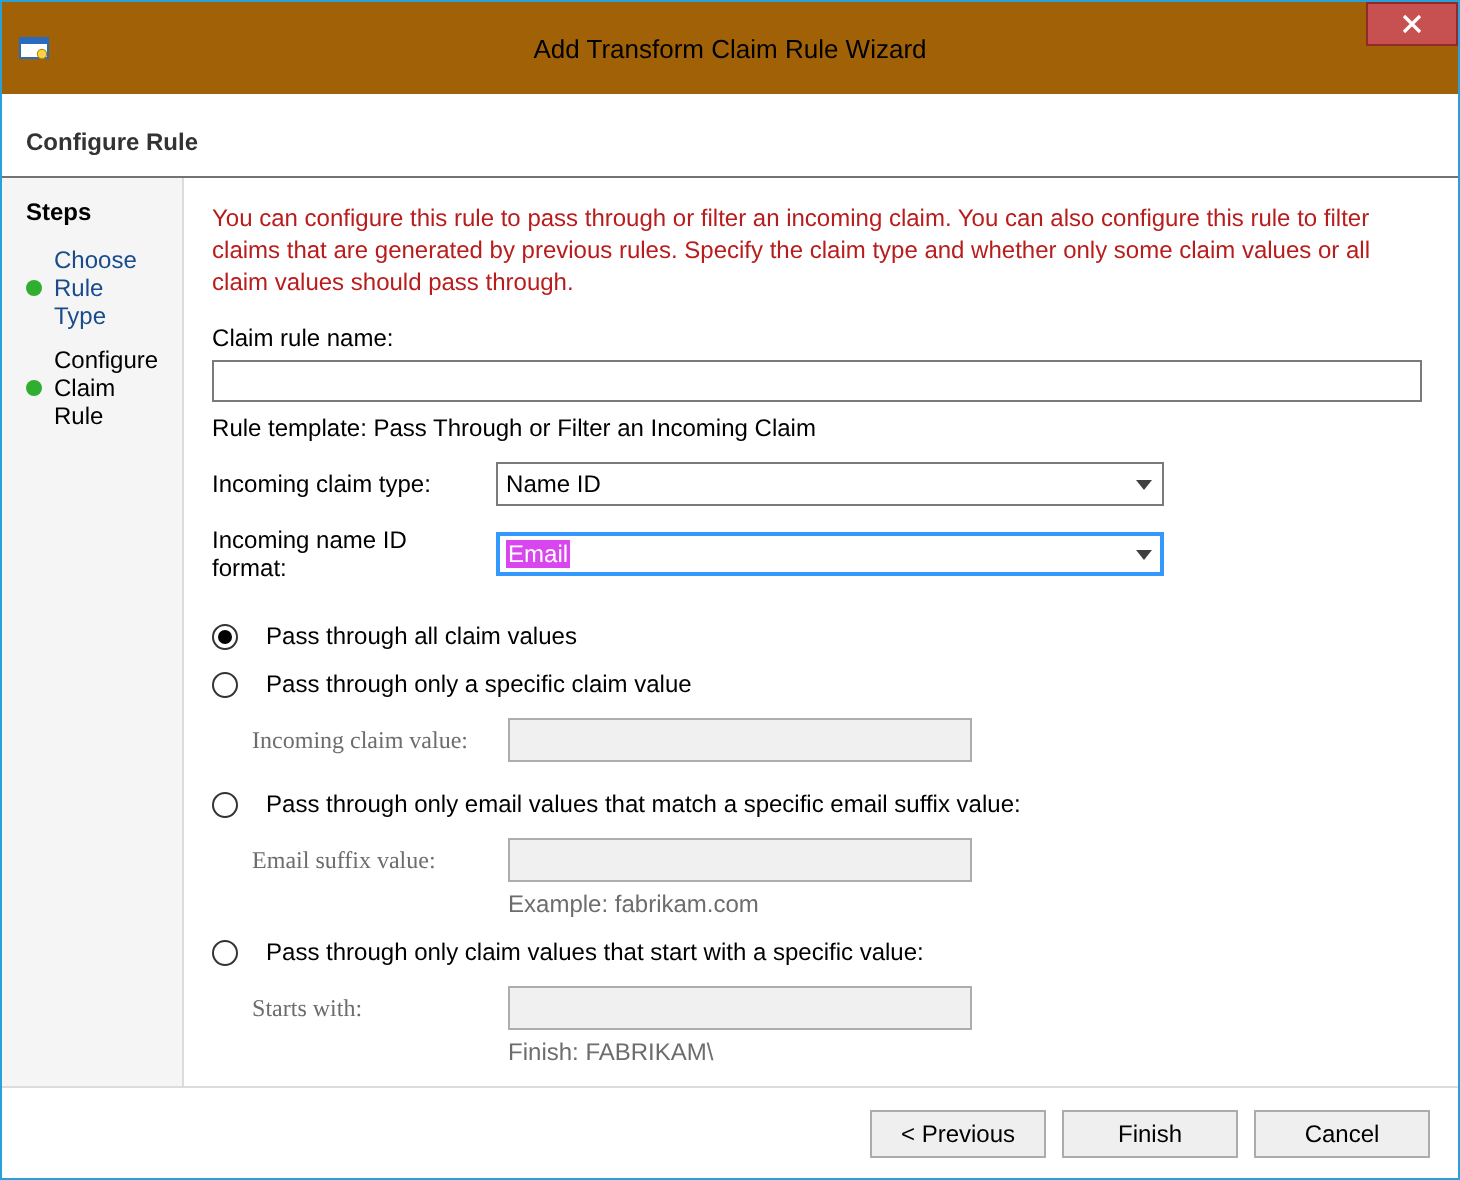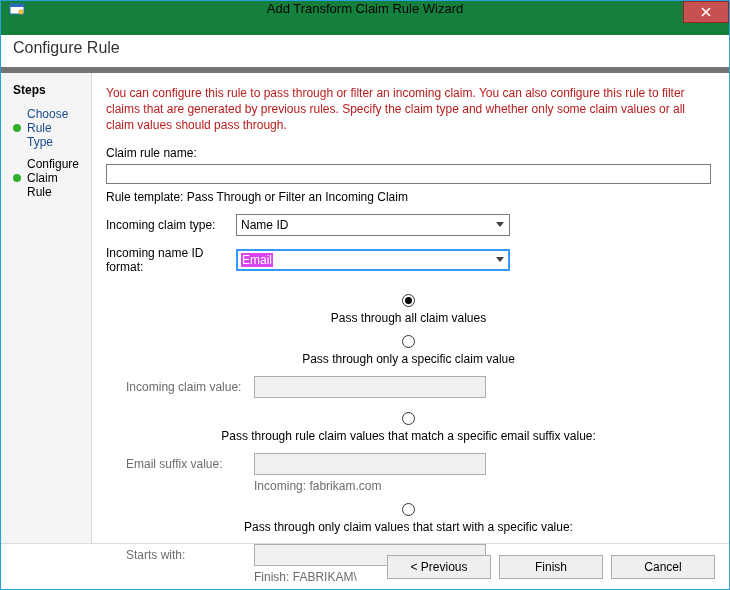--- a/index.html
+++ b/index.html
@@ -11,23 +11,23 @@
     color: #000;
   }
   .window {
     width: 730px; height: 590px;
     border: 1px solid #2aa0d8;
     position: relative;
     background: #fff;
     display: flex; flex-direction: column;
   }
   .titlebar {
-    height: 34px;
-    background: #15803d;
-    display: flex; align-items: flex-start;
+    height: 46px;
+    background: #a16207;
+    display: flex; align-items: center;
     position: relative;
     flex: 0 0 auto;
   }
   .titlebar .sysicon {
     width: 16px; height: 16px;
     margin-left: 8px;
   }
   .titlebar .title {
     position: absolute;
     left: 0; right: 0;
@@ -39,30 +39,30 @@
   .titlebar .close {
     width: 46px; height: 22px;
     position: absolute;
     right: 0; top: 0;
     background: #c75050;
     border: 1px solid #922828;
     display: flex; align-items: center; justify-content: center;
     color: #fff;
   }
   .header {
-    padding: 4px 12px 10px 12px;
-    font-size: 16px;
-    font-weight: 400;
+    padding: 17px 12px 10px 12px;
+    font-size: 12px;
+    font-weight: 700;
     color: #333;
     flex: 0 0 auto;
   }
   .body {
     flex: 1 1 auto;
     display: flex;
-    border-top: 6px solid #737373;
+    border-top: 1px solid #737373;
     min-height: 0;
   }
   .sidebar {
     width: 180px;
     background: #f5f5f5;
     border-right: 1px solid #dcdcdc;
     padding: 6px 0 0 0;
   }
   .sidebar-heading {
     font-weight: 700;
@@ -93,26 +93,26 @@
   .textfield {
     width: 100%; height: 22px;
     border: 1px solid #7a7a7a;
     padding: 2px 4px;
     font: inherit;
     background: #fff;
   }
   .template-line { margin-top: 6px; }
   .row {
     display: flex; align-items: center;
-    margin-top: 10px; gap: 0;
+    margin-top: 10px; gap: 12px;
   }
   .row .rlabel { width: 130px; }
   .select-wrap {
     position: relative;
-    width: 274px; height: 22px;
+    width: 334px; height: 22px;
     border: 1px solid #7a7a7a;
     background: #fff;
     display: flex; align-items: center;
     cursor: default;
   }
   .select-wrap.focus { border-color: #3399ff; box-shadow: 0 0 0 1px #3399ff inset; }
   .select-wrap .selval {
     flex: 1 1 auto;
     padding: 0 4px;
   }
@@ -121,60 +121,60 @@
     padding: 0 1px;
   }
   .select-wrap .arrow {
     width: 18px; height: 100%;
     display: flex; align-items: center; justify-content: center;
   }
   .select-wrap .arrow svg { width: 8px; height: 5px; }
   .radio-group { margin-top: 14px; }
   .radio-row {
     display: flex; align-items: center;
-    gap: 4px;
+    gap: 14px;
     margin: 6px 0 10px 0;
-    flex-direction: column;
   }
   .radio {
     width: 13px; height: 13px;
     border: 1px solid #333; border-radius: 50%;
     display: flex; align-items: center; justify-content: center;
     background: #fff;
     flex: 0 0 auto;
   }
   .radio.checked::after {
     content: ""; width: 7px; height: 7px; border-radius: 50%;
     background: #000;
   }
   .subrow {
     display: flex; align-items: center;
     margin: 0 0 4px 20px;
     gap: 0;
+    font-family: Liberation Serif, serif;
   }
   .subrow .sublabel { width: 128px; color: #6d6d6d; }
   .subrow .disabled-input {
     width: 232px; height: 22px;
     border: 1px solid #adadad;
     background: #f0f0f0;
   }
   .example {
     margin: 2px 0 10px 148px;
     color: #6d6d6d;
   }
   .buttonbar {
     border-top: 1px solid #dcdcdc;
     height: 46px;
     display: flex; align-items: center; justify-content: flex-end;
     gap: 8px;
     padding-right: 14px;
     flex: 0 0 auto;
   }
   .btn {
-    width: 104px; height: 24px;
+    width: 88px; height: 24px;
     border: 1px solid #acacac;
     background: #efefef;
     font: inherit;
     cursor: default;
     text-align: center;
   }
 </style>
 </head>
 <body>
 
@@ -256,27 +256,27 @@
           <span class="radio"></span>
           <span>Pass through only a specific claim value</span>
         </div>
         <div class="subrow">
           <div class="sublabel">Incoming claim value:</div>
           <div class="disabled-input"></div>
         </div>
 
         <div class="radio-row" style="margin-top:14px">
           <span class="radio"></span>
-          <span>Pass through rule claim values that match a specific email suffix value:</span>
+          <span>Pass through only email values that match a specific email suffix value:</span>
         </div>
         <div class="subrow">
           <div class="sublabel">Email suffix value:</div>
           <div class="disabled-input"></div>
         </div>
-        <div class="example">Incoming: fabrikam.com</div>
+        <div class="example">Example: fabrikam.com</div>
 
         <div class="radio-row">
           <span class="radio"></span>
           <span>Pass through only claim values that start with a specific value:</span>
         </div>
         <div class="subrow">
           <div class="sublabel">Starts with:</div>
           <div class="disabled-input"></div>
         </div>
         <div class="example">Finish: FABRIKAM\</div>

